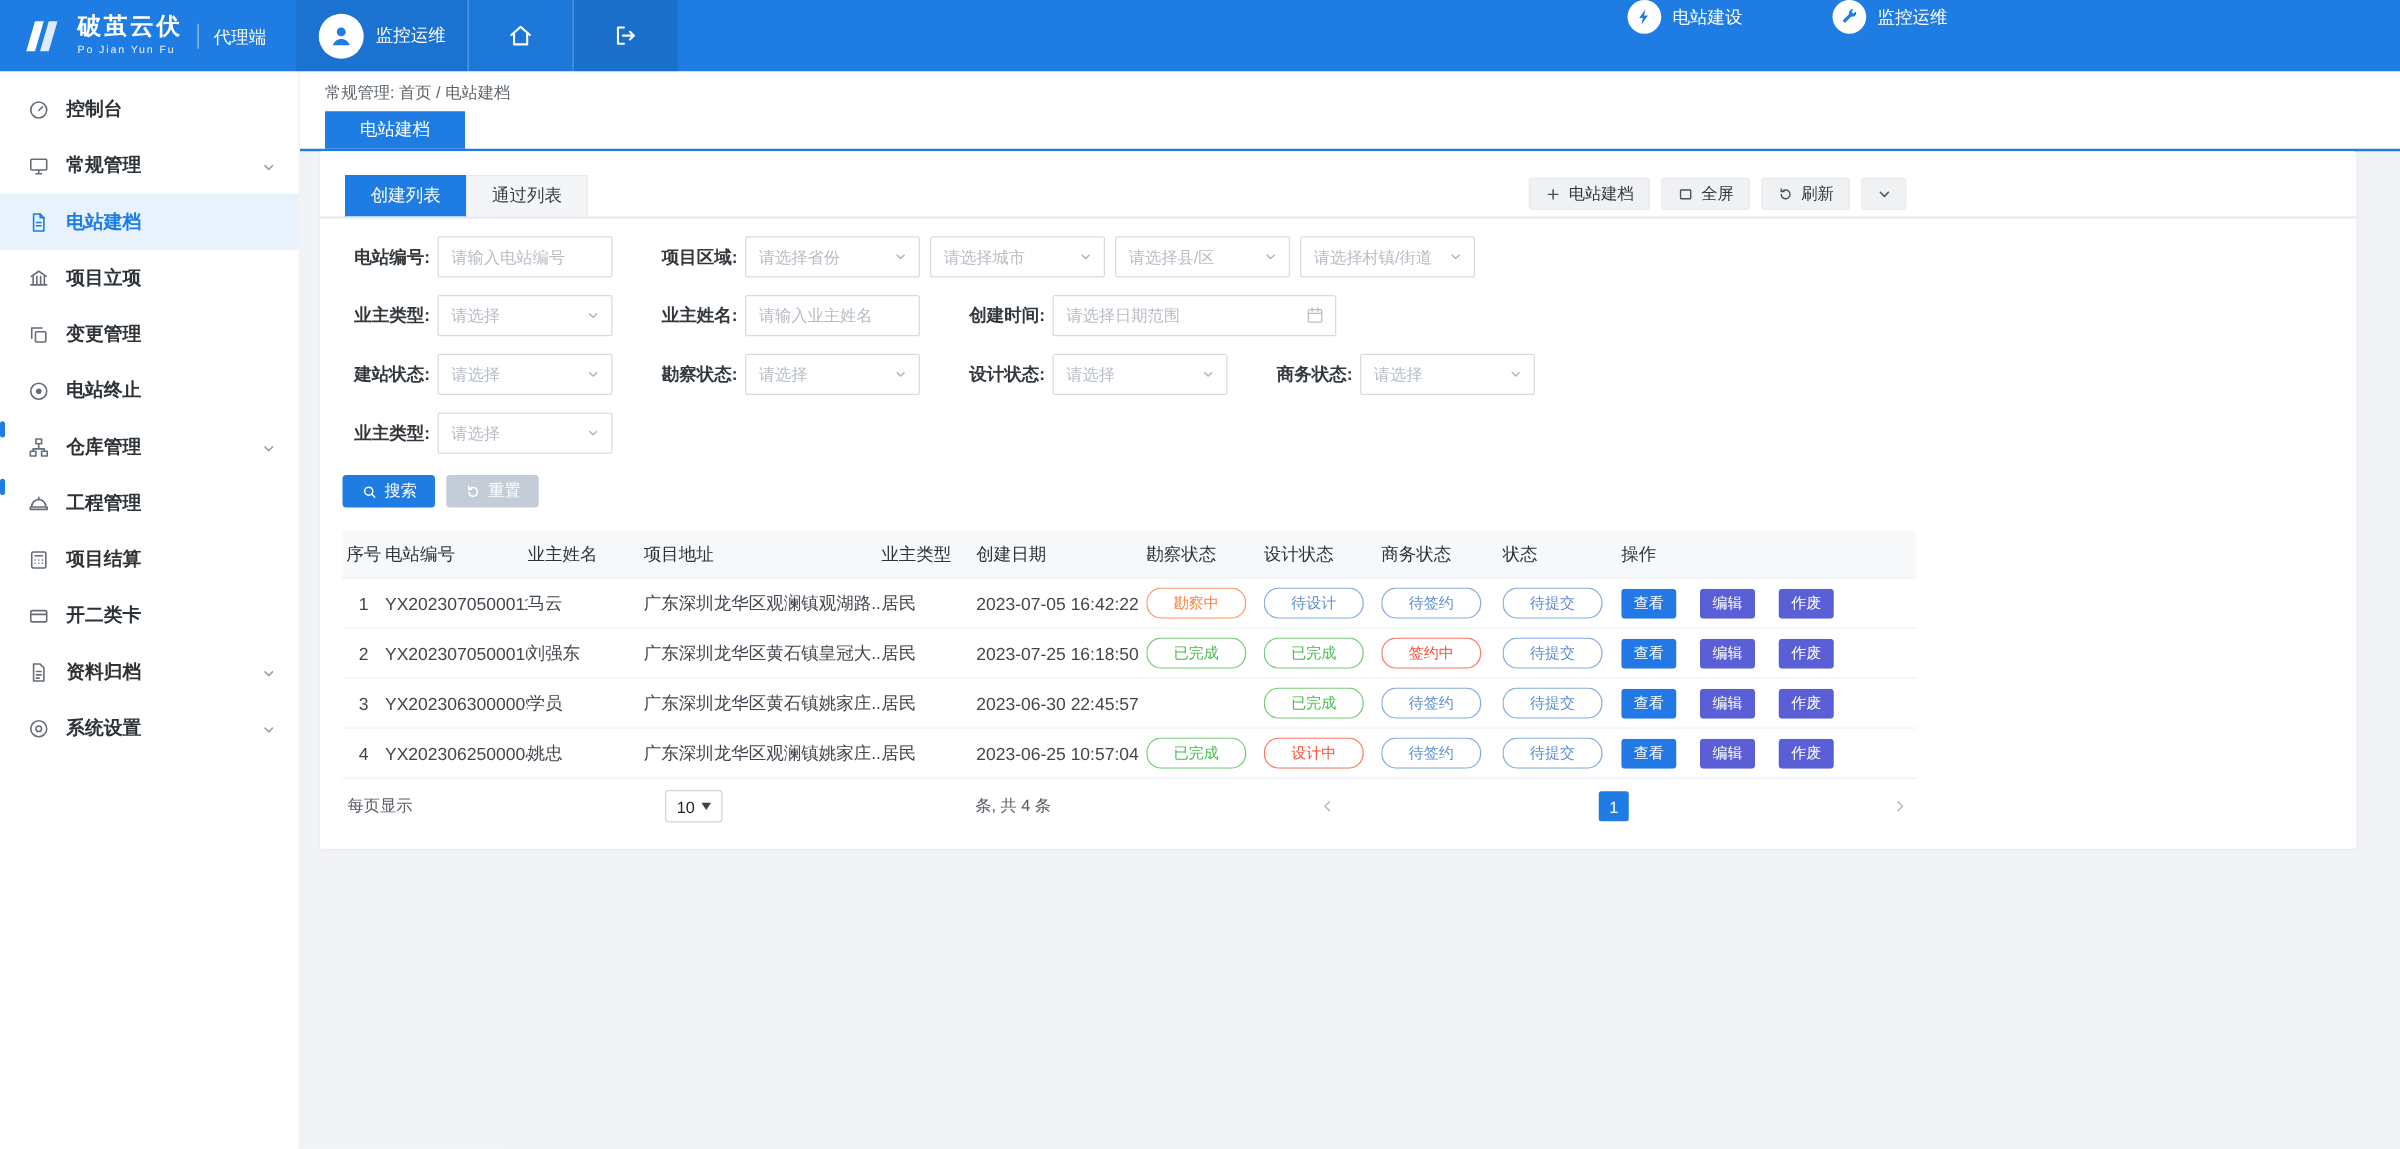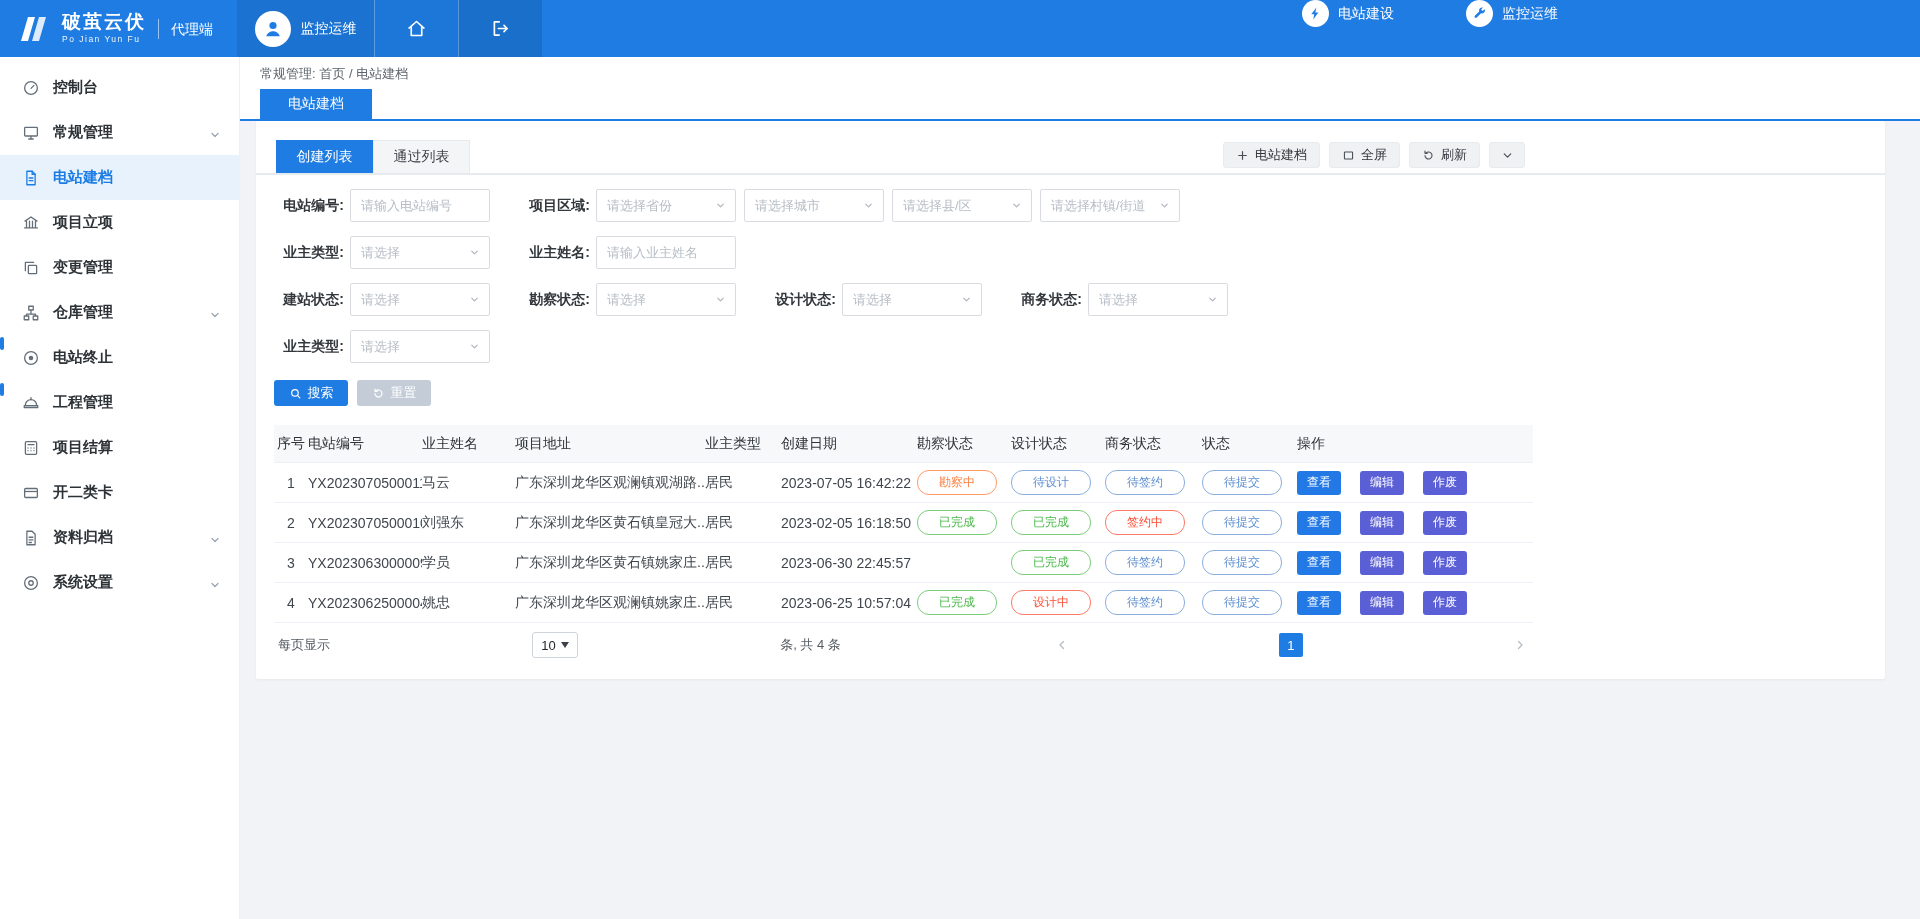--- a/index.html
+++ b/index.html
@@ -242,43 +242,43 @@
         <svg viewBox="0 0 24 24" fill="none" stroke="currentColor" stroke-width="1.7" stroke-linecap="round" stroke-linejoin="round">
             <rect x="8.5" y="8.5" width="11" height="11" rx="1"></rect>
             <path d="M15.5 4.5 h-11 v11"></path>
           </svg>
       </span>
       <span class="side-label">变更管理</span>
     </div>
 
     <div class="side-item">
       <span class="side-icon">
+        <svg viewBox="0 0 24 24" fill="none" stroke="currentColor" stroke-width="1.7">
+            <circle cx="12" cy="12" r="8.5"></circle>
+            <circle cx="12" cy="12" r="3" fill="currentColor" stroke="none"></circle>
+          </svg>
+      </span>
+      <span class="side-label">电站终止</span>
+    </div>
+
+    <div class="side-item">
+      <span class="side-icon">
         <svg viewBox="0 0 24 24" fill="none" stroke="currentColor" stroke-width="1.7" stroke-linejoin="round">
             <rect x="9" y="3" width="6" height="5"></rect>
             <rect x="3" y="16" width="6" height="5"></rect>
             <rect x="15" y="16" width="6" height="5"></rect>
             <path d="M12 8 v4 M6 16 v-2.5 h12 V16 M12 12 v1.5"></path>
           </svg>
       </span>
       <span class="side-label">仓库管理</span>
       <span class="side-chevron">
         <svg viewBox="0 0 24 24" fill="none" stroke="currentColor" stroke-width="2.4" stroke-linecap="round" stroke-linejoin="round">
             <path d="M6 9 l6 6 6-6"></path>
           </svg>
       </span>
-    </div>
-
-    <div class="side-item">
-      <span class="side-icon">
-        <svg viewBox="0 0 24 24" fill="none" stroke="currentColor" stroke-width="1.7">
-            <circle cx="12" cy="12" r="8.5"></circle>
-            <circle cx="12" cy="12" r="3" fill="currentColor" stroke="none"></circle>
-          </svg>
-      </span>
-      <span class="side-label">电站终止</span>
     </div>
 
     <div class="side-item">
       <span class="side-icon">
         <svg viewBox="0 0 24 24" fill="none" stroke="currentColor" stroke-width="1.7" stroke-linecap="round" stroke-linejoin="round">
             <path d="M4.5 15 a7.5 7.5 0 0 1 15 0"></path>
             <path d="M3 15.5 h18 v2.5 H3 z"></path>
             <path d="M12 7.5 V5"></path>
           </svg>
       </span>
@@ -433,20 +433,30 @@
                   <span class="ph">请选择</span>
                   <svg viewBox="0 0 24 24" fill="none" stroke="currentColor" stroke-width="2.6" stroke-linecap="round" stroke-linejoin="round">
                     <path d="M6 9 l6 6 6-6"></path>
                   </svg>
                 </div>
             </div>
             <div class="fg">
               <label class="f-label">业主姓名:</label>
               <input class="f-input" placeholder="请输入业主姓名" style="">
             </div>
+            <div class="fg">
+              <label class="f-label">创建时间:</label>
+              <div class="f-date">
+                <input class="f-input" placeholder="请选择日期范围" style="">
+                <svg viewBox="0 0 24 24" fill="none" stroke="currentColor" stroke-width="1.7" stroke-linecap="round" stroke-linejoin="round">
+                    <rect x="4" y="5.5" width="16" height="15" rx="1.5"></rect>
+                    <path d="M4 10 h16 M8.5 3.5 v4 M15.5 3.5 v4"></path>
+                  </svg>
+              </div>
+            </div>
           </div>
 
           <div class="f-row">
             <div class="fg">
               <label class="f-label">建站状态:</label>
               <div class="f-select">
                   <span class="ph">请选择</span>
                   <svg viewBox="0 0 24 24" fill="none" stroke="currentColor" stroke-width="2.6" stroke-linecap="round" stroke-linejoin="round">
                     <path d="M6 9 l6 6 6-6"></path>
                   </svg>
@@ -551,21 +561,21 @@
               <button class="act void">作废</button>
             </div>
           </div>
 
           <div class="t-row">
             <div class="c c1">2</div>
             <div class="c c2">YX2023070500010</div>
             <div class="c c3">刘强东</div>
             <div class="c c4">广东深圳龙华区黄石镇皇冠大...</div>
             <div class="c c5">居民</div>
-            <div class="c c6">2023-02-05 16:18:50</div>
+            <div class="c c6">2023-07-25 16:18:50</div>
             <div class="c c7">
                 <span class="badge green">已完成</span>
               </div>
             <div class="c c8">
                 <span class="badge green">已完成</span>
               </div>
             <div class="c c9">
                 <span class="badge red">签约中</span>
               </div>
             <div class="c c10">

